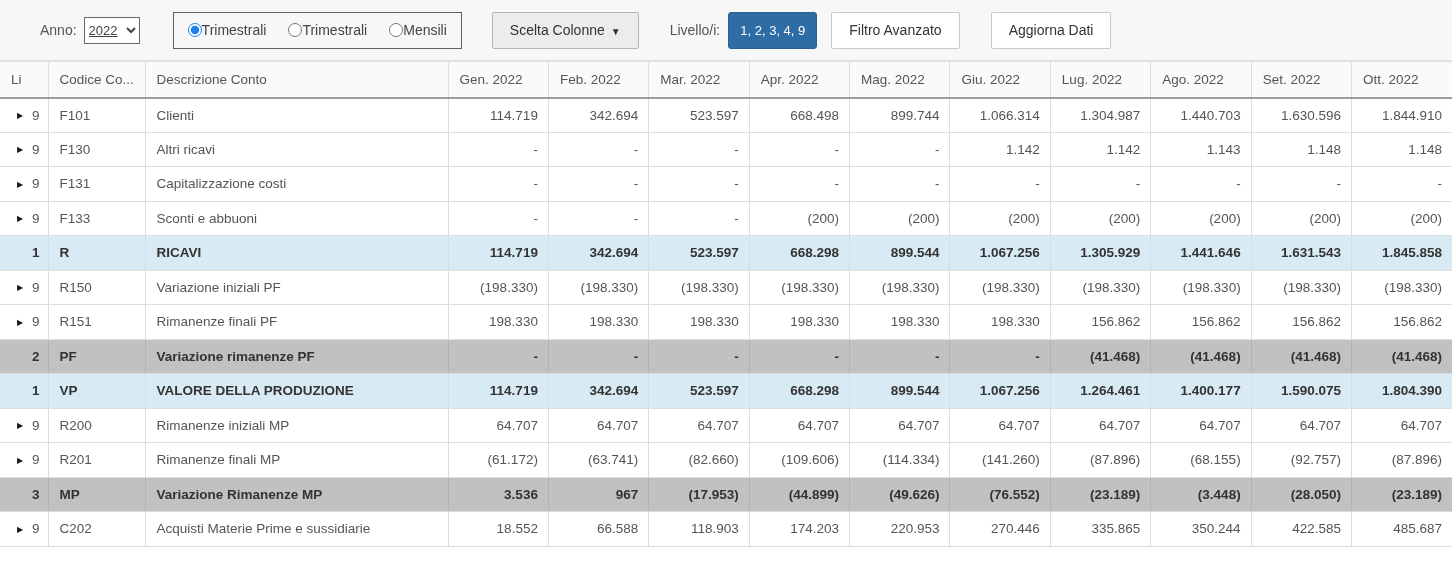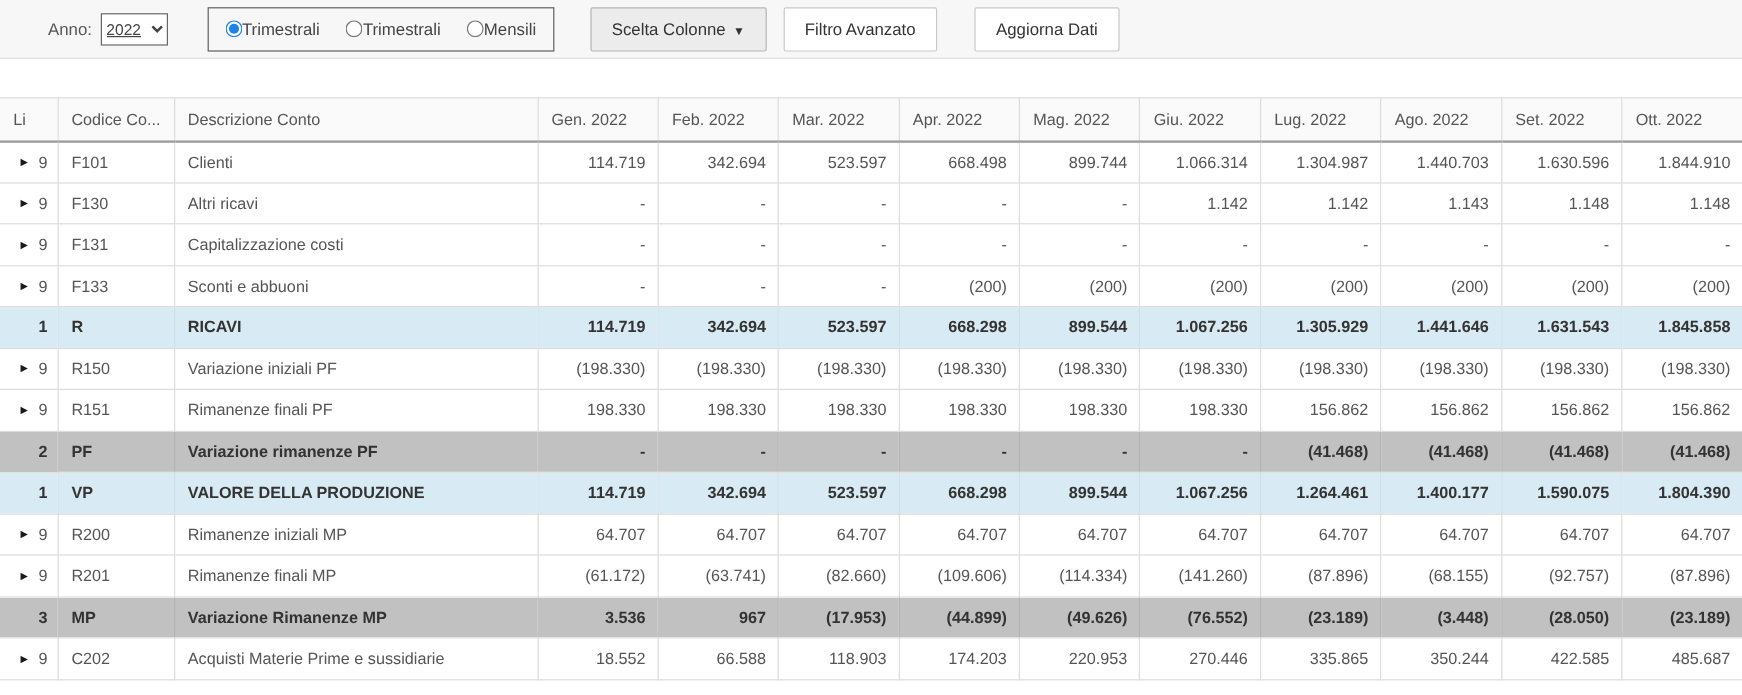--- a/index.html
+++ b/index.html
@@ -1,20 +1,20 @@
 <!DOCTYPE html>
 <html><head>
 <meta charset="utf-8">
 <style>
   * { box-sizing: border-box; margin: 0; padding: 0; }
   html,body { width: 1452px; height: 579px; overflow: hidden; background: #fff;
     font-family: "Liberation Sans", sans-serif; color: #555; }
 
   
-  .toolbar { height: 49px; background: #f7f7f7; border-bottom: 1px solid #e2e2e2;
+  .toolbar { height: 61px; background: #f7f7f7; border-bottom: 1px solid #e2e2e2;
     display: flex; align-items: center; padding-left: 40px; }
   .anno-group { display: flex; align-items: center; gap: 7px; font-size: 14px; color: #555; }
   .anno-select { height: 27px; width: 56px; font-size: 13px; color: #444;
     border: 1px solid #666; background: #fff; border-radius: 0; font-family: "Liberation Sans", sans-serif; text-decoration: underline; }
   .radio-box { margin-left: 33px; border: 1px solid #5f5f5f; height: 37px;
     display: flex; align-items: center; gap: 22px; padding: 0 14px; }
   .radio-item { display: flex; align-items: center; font-size: 14px; color: #444; cursor: pointer; }
   .radio-item input { width: 14px; height: 14px; accent-color: #1d83ea; margin: 0; cursor: pointer; }
   .btn { font-family: "Liberation Sans", sans-serif; font-size: 14px; color: #333;
     border: 1px solid #c9c9c9; background: #fff; padding: 0 17px; height: 37px;
@@ -23,21 +23,21 @@
   .caret { font-size: 10px; margin-left: 6px; color: #333; }
   .livello-group { margin-left: 31px; display: flex; align-items: center; gap: 8px;
     font-size: 14px; color: #555; }
   .livello-badge { background: #2e6da4; border: 1px solid #2a6092; color: #fff;
     font-size: 13px; padding: 0 11px; height: 37px; display: flex; align-items: center;
     border-radius: 3px; cursor: pointer; }
   .btn-filtro { margin-left: 14px; }
   .btn-aggiorna { margin-left: 31px; }
 
   
-  .grid-wrap { margin-top: 32px; }
+  .grid-wrap { }
   table { width: 1452px; border-collapse: collapse; table-layout: fixed; }
   th { font-weight: 400; font-size: 13.5px; color: #555; text-align: left;
     background: #fafafa; height: 36px; padding: 0 0 0 11px;
     border-top: 1px solid #ddd; border-bottom: 2px solid #9d9d9d;
     border-right: 1px solid #ddd; cursor: pointer; white-space: nowrap;
     overflow: hidden; text-overflow: ellipsis; }
   th:last-child { border-right: none; }
   td { height: 34.5px; font-size: 13.5px; color: #555;
     border-bottom: 1px solid #ddd; border-right: 1px solid #ddd;
     white-space: nowrap; overflow: hidden; }
@@ -73,20 +73,24 @@
       <label class="radio-item">
         <input type="radio" name="period" style="">
         <span>Mensili</span>
       </label>
     </div>
 
   <button class="btn btn-scelta">
     <span>Scelta Colonne</span><span class="caret">▼</span>
   </button>
 
+  <div class="livello-group">
+    <span>Livello/i:</span>
+    <span class="livello-badge">1, 2, 3, 4, 9</span>
+  </div>
 
   <button class="btn btn-filtro">Filtro Avanzato</button>
   <button class="btn btn-aggiorna">Aggiorna Dati</button>
 </div>
 
 <div class="grid-wrap">
   <table>
     <colgroup>
       <col style="width:48px">
         <col style="width:97px">

